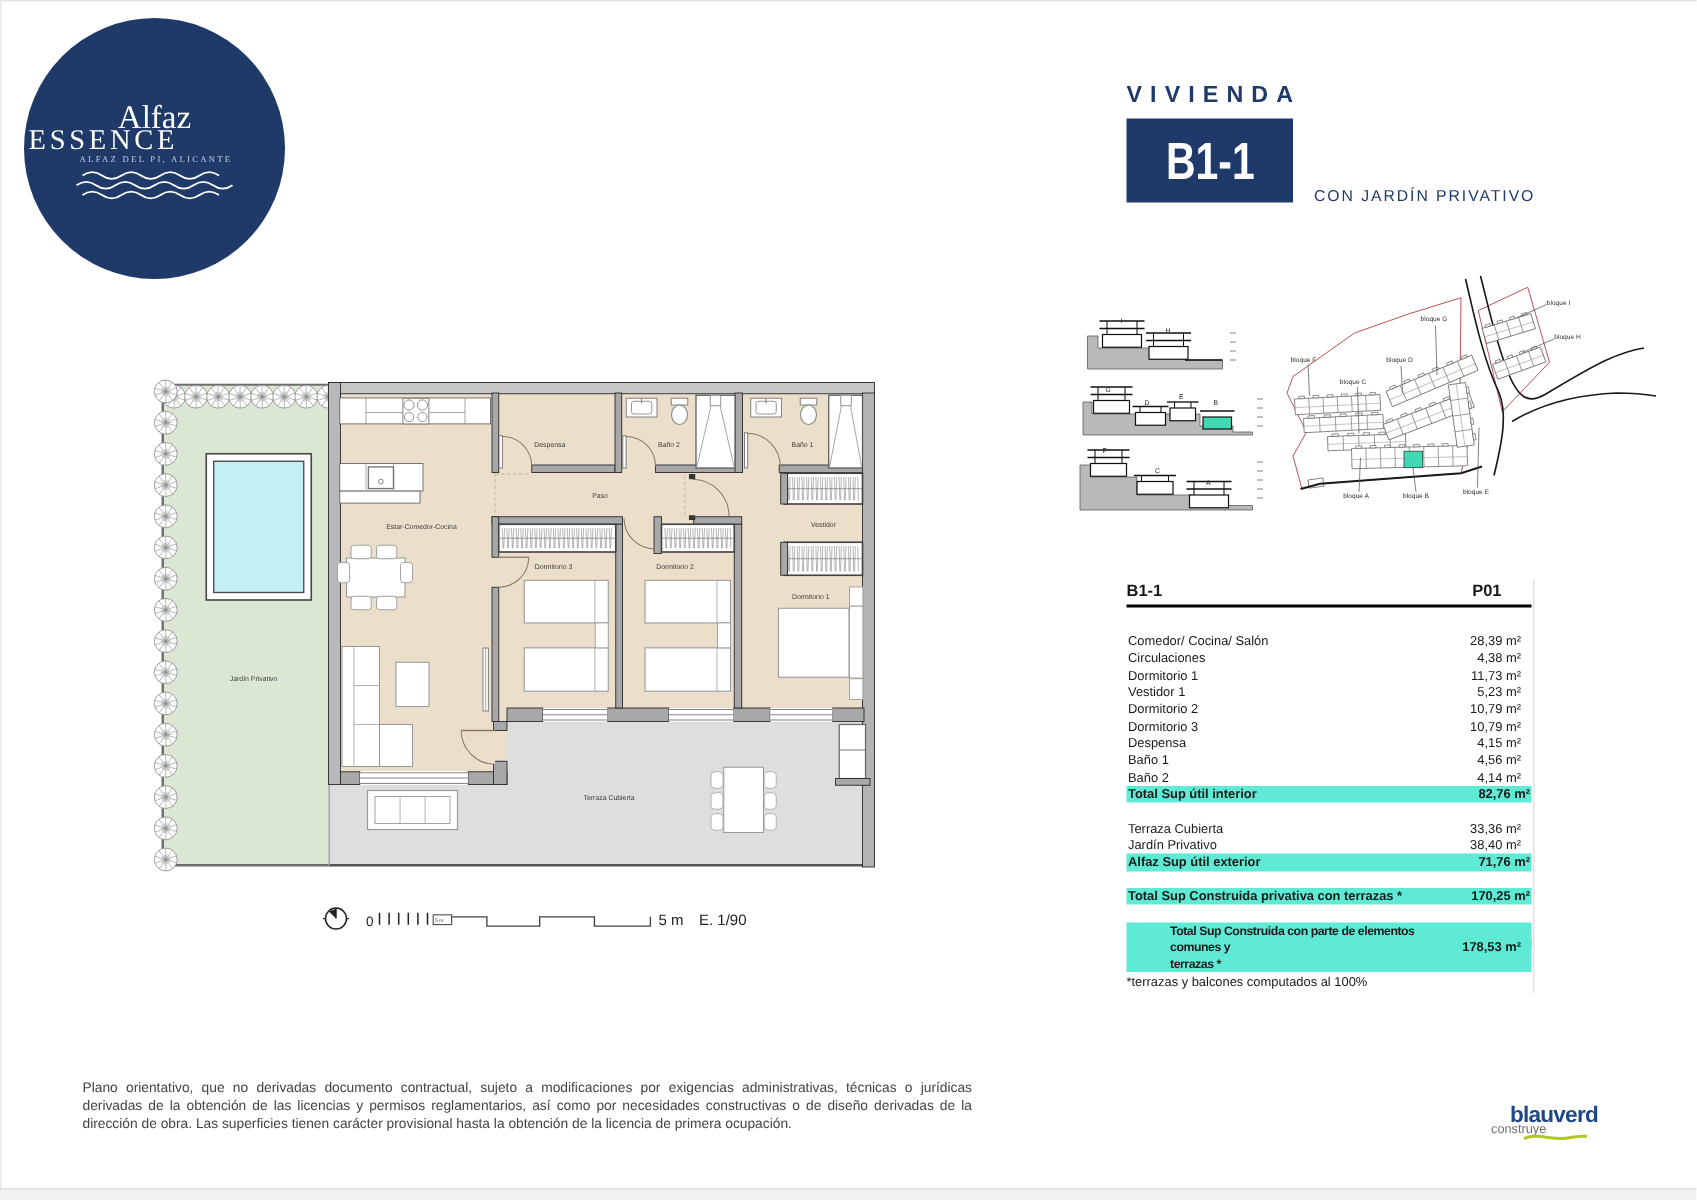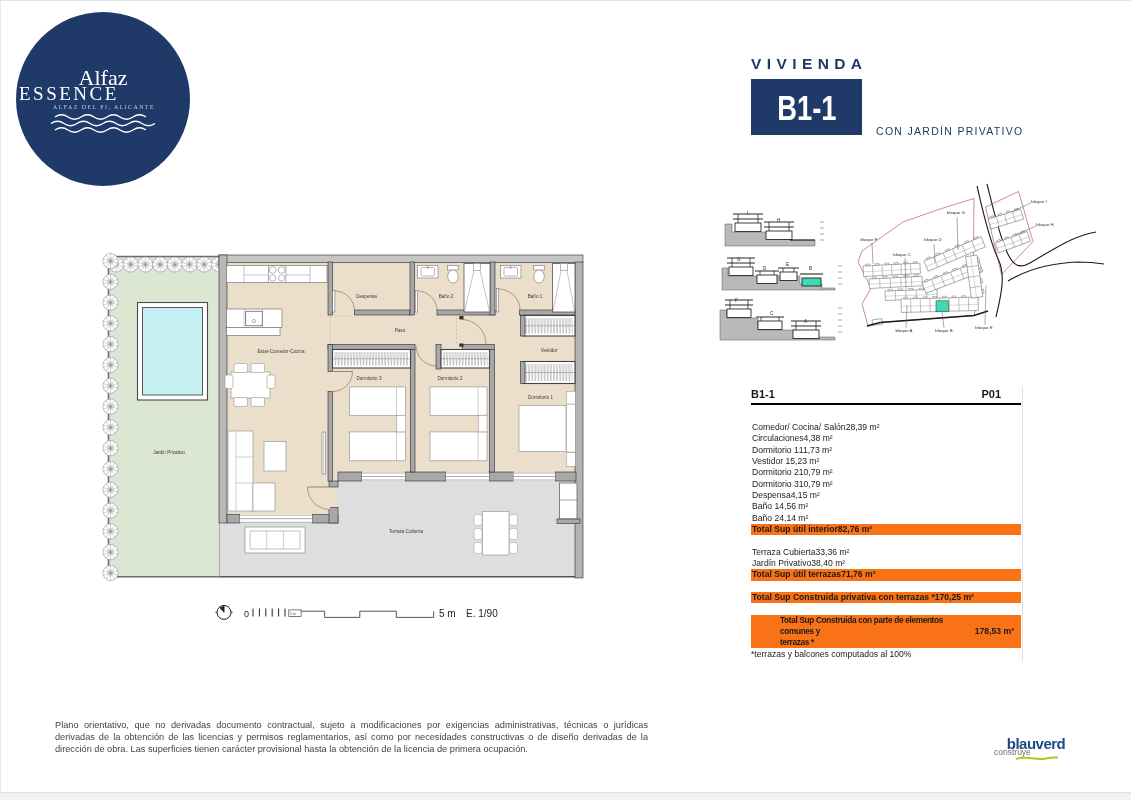--- a/index.html
+++ b/index.html
@@ -1125,23 +1125,23 @@
     </g>
 
 <g>
       <text x="1045" y="226" font-size="4.4" fill="#333" text-anchor="middle">bloque H</text>
       <line x1="1036" y1="226" x2="1015" y2="235" stroke="#555" stroke-width="0.5"></line>
     </g>
   </svg>
 
 <div class="abs" style="left:751px;top:388px;width:270px;font-size:8.6px;color:#1a1a1a;">
   <style>
-    .tr { display:flex; height:11.34px; line-height:11.34px; padding:0 1px; }
+    .tr { display:flex; justify-content:space-between; height:11.34px; line-height:11.34px; padding:0 1px; }
     .tr .v { text-align:right; padding-right:6px; white-space:nowrap; }
-    .shade { background:#f97316; }
+    .shade { background:#5eead4; }
     .tot { font-weight:bold; }
   </style>
 
   <div style="display:flex;justify-content:space-between;font-weight:bold;font-size:11px;height:15px;">
     <span>B1-1</span>
       <span style="padding-right:20px;">P01</span>
   </div>
   <div style="border-top:2px solid #000;height:17px;"></div>
 
 <div class="tr">
@@ -1190,21 +1190,21 @@
     </div>
 <div class="tr">
       <span>Terraza Cubierta</span>
       <span class="v">33,36 m²</span>
     </div>
 <div class="tr">
       <span>Jardín Privativo</span>
       <span class="v">38,40 m²</span>
     </div>
 <div class="tr shade">
-      <span class="tot">Total Sup útil terrazas</span>
+      <span class="tot">Alfaz Sup útil exterior</span>
       <span class="tot">71,76 m²</span>
     </div>
 <div class="tr">
       <span></span>
       <span class="v"></span>
     </div>
 <div class="tr shade">
       <span class="tot">Total Sup Construida privativa con terrazas *</span>
       <span class="tot">170,25 m²</span>
     </div>

